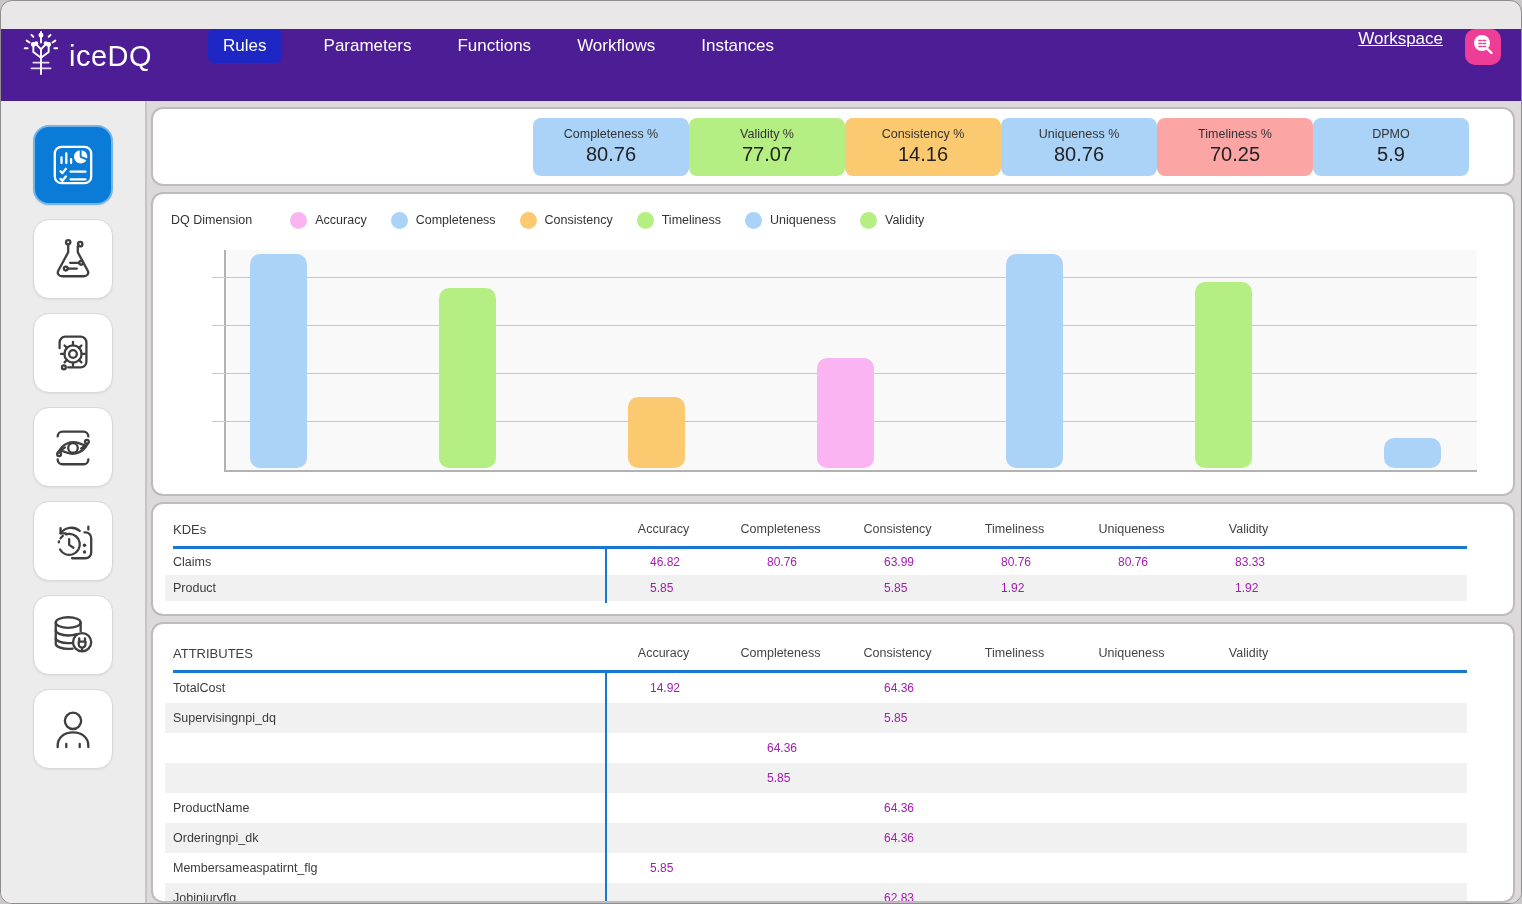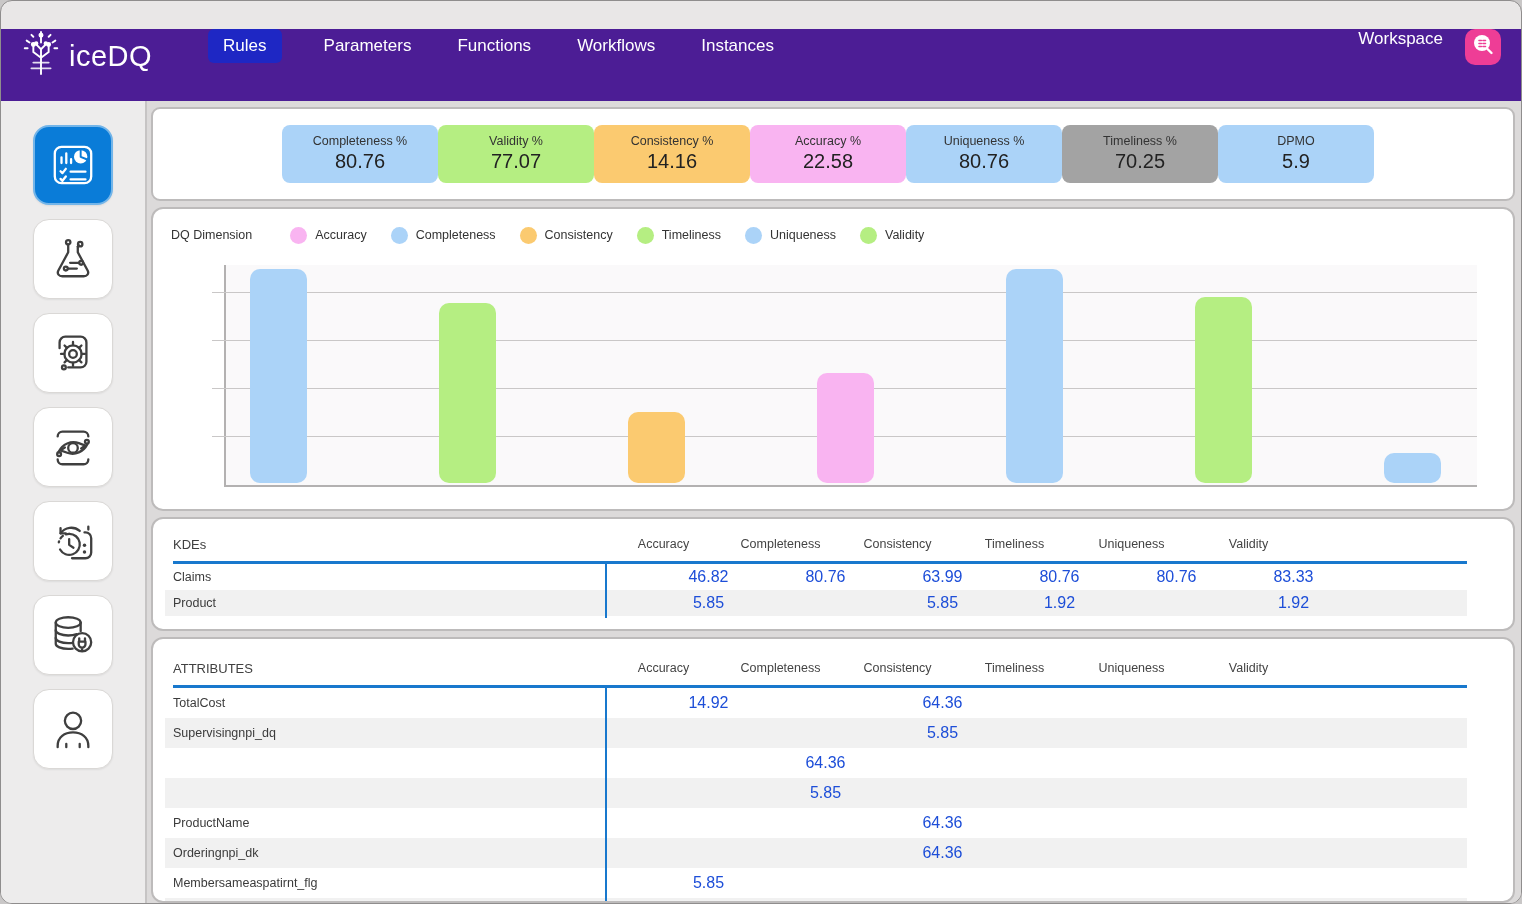--- a/index.html
+++ b/index.html
@@ -8,42 +8,42 @@
             border:1px solid #8f8d8d; background:#e9e7e7; display:flex; flex-direction:column; }
 
   
   .nav { height:72px; background:#4c1d95; display:flex; align-items:flex-start; padding:0 20px 0 18px; flex:none;margin-top:28px; }
   .logo { display:flex; align-items:center; gap:6px; }
   .logo-text { color:#fff; font-size:29px; letter-spacing:.5px; }
   .nav-items { display:flex; align-items:center; gap:38px; margin-left:56px; }
   .nav-item { color:#fff; font-size:17px; cursor:pointer; padding:7px 4px; border-radius:6px; }
   .nav-item.active { background:#1e27c4; padding:7px 15px; }
   .nav-spacer { flex:1; }
-  .workspace { color:#fff; font-size:17px; margin-right:22px; cursor:pointer; }
+  .workspace { color:#fff; font-size:17px; margin-right:22px; cursor:pointer;text-decoration:underline; }
   .avatar-btn { width:36px; height:36px; border-radius:10px; background:#ee3d96; display:flex;
                 align-items:center; justify-content:center; cursor:pointer; }
 
   
   .main { flex:1; display:flex; min-height:0; }
   .sidebar { width:146px; background:#edecec; border-right:2px solid #c6c4c4; padding-top:24px;
              display:flex; flex-direction:column; align-items:center; gap:14px; flex:none; }
   .side-btn { width:80px; height:80px; background:#fff; border:1px solid #dad8d6; border-radius:16px;
               display:flex; align-items:center; justify-content:center; cursor:pointer;
               box-shadow:0 1px 2px rgba(0,0,0,.07); flex:none; }
   .side-btn svg { stroke:#3f3f3f; fill:none; stroke-width:2.4; stroke-linecap:round; stroke-linejoin:round; }
   .side-btn.active { background:#0a7cd8; border:2px solid #73b5e9; }
   .side-btn.active svg { stroke:#fff; }
 
   .content { flex:1; display:flex; flex-direction:column; gap:6px; padding:6px 6px 0 4px;
              background:#dcdada; min-width:0; }
   .panel { background:#fff; border:2px solid #bdbbbb; border-radius:12px; position:relative; }
 
   
-  .panel-kpi { height:94px; flex:none; display:flex; align-items:center; justify-content:center;
-               padding:0 44px 0 34px;border-radius:9px; }
+  .panel-kpi { height:79px; flex:none; display:flex; align-items:center; justify-content:flex-end;
+               padding:0 44px 0 34px; }
   .kpi-card { width:156px; height:58px; border-radius:8px; text-align:center; cursor:pointer; }
   .kpi-label { font-size:12.5px; color:#333; margin-top:9px; }
   .kpi-value { font-size:20px; color:#222; margin-top:2px; }
 
   
   .panel-chart { height:304px; flex:none; padding:14px 0 0 0; }
   .legend-row { display:flex; align-items:center; gap:24px; padding-left:18px; height:24px; }
   .legend-title { font-size:12.5px; color:#333; margin-right:14px; }
   .legend-item { display:flex; align-items:center; gap:8px; cursor:pointer; }
   .legend-dot { width:17px; height:17px; border-radius:50%; }
@@ -61,21 +61,21 @@
   .t-head { display:grid; grid-template-columns:440px repeat(6,117px); margin:0 46px 0 12px; height:30px;
             align-items:center; }
   .t-title { font-size:13px; color:#404040; padding-left:8px; }
   .t-col { font-size:12.5px; color:#444; text-align:center; }
   .t-underline { height:3px; background:#1878cd; margin:2px 46px 0 20px; }
   .t-vline { position:absolute; left:452px; width:2px; background:#1878cd; }
   .t-rows { position:relative; }
   .t-row { display:grid; grid-template-columns:440px repeat(6,117px); margin:0 46px 0 12px; cursor:pointer; }
   .t-row.striped { background:#f1f1f1; }
   .t-name { font-size:12.5px; color:#3b3b3b; padding-left:8px; }
-  .t-val { font-size:16px; color:#1d4ed8; text-align:center; transform:translateX(45px); }
+  .t-val { font-size:12px; color:#a21caf; text-align:left; transform:translateX(45px); }
   .rows-kde .t-row { height:26px; line-height:26px; }
   .rows-attr .t-row { height:30px; line-height:30px; }
 </style>
 </head>
 <body>
 
 <div class="window">
 
   <div class="nav">
     <div class="logo">
@@ -199,29 +199,25 @@
             <div class="kpi-value">80.76</div>
           </div>
           <div class="kpi-card" style="background: rgb(181, 238, 130);">
             <div class="kpi-label">Validity %</div>
             <div class="kpi-value">77.07</div>
           </div>
           <div class="kpi-card" style="background: rgb(251, 202, 112);">
             <div class="kpi-label">Consistency %</div>
             <div class="kpi-value">14.16</div>
           </div>
-          <div class="kpi-card" style="background: rgb(249, 180, 241);">
-            <div class="kpi-label">Accuracy %</div>
-            <div class="kpi-value">22.58</div>
-          </div>
           <div class="kpi-card" style="background: rgb(171, 211, 248);">
             <div class="kpi-label">Uniqueness %</div>
             <div class="kpi-value">80.76</div>
           </div>
-          <div class="kpi-card" style="background: #a3a3a3;">
+          <div class="kpi-card" style="background: #fca5a5;">
             <div class="kpi-label">Timeliness %</div>
             <div class="kpi-value">70.25</div>
           </div>
           <div class="kpi-card" style="background: rgb(171, 211, 248);">
             <div class="kpi-label">DPMO</div>
             <div class="kpi-value">5.9</div>
           </div>
         </div>
 
       <div class="panel panel-chart">

